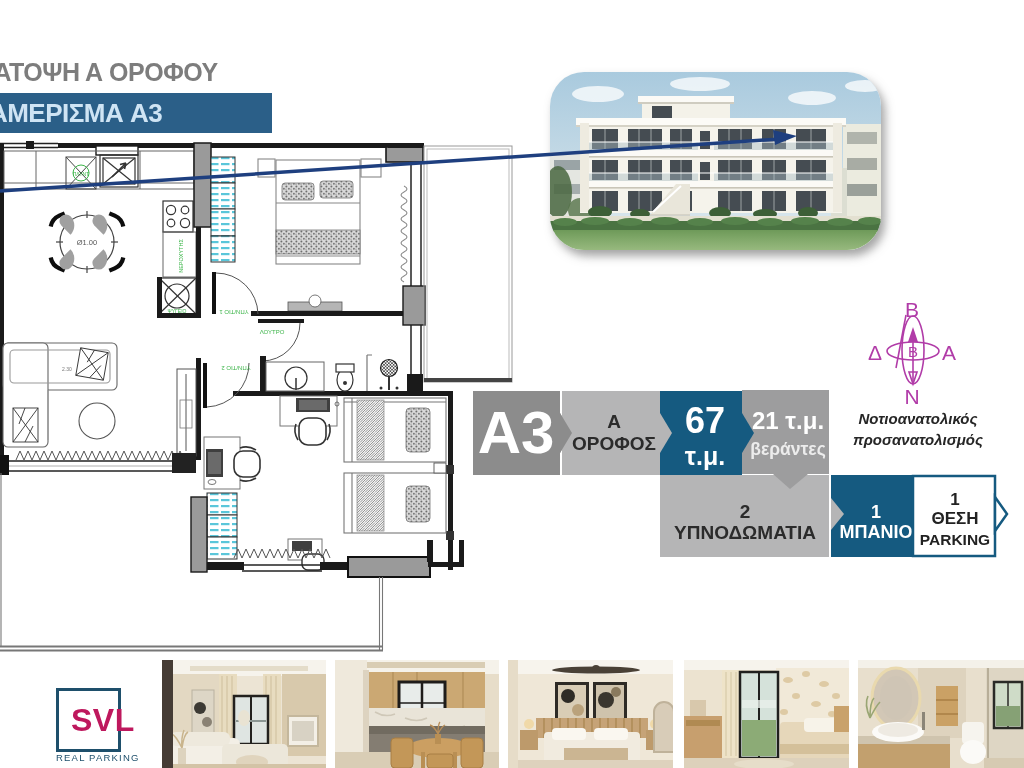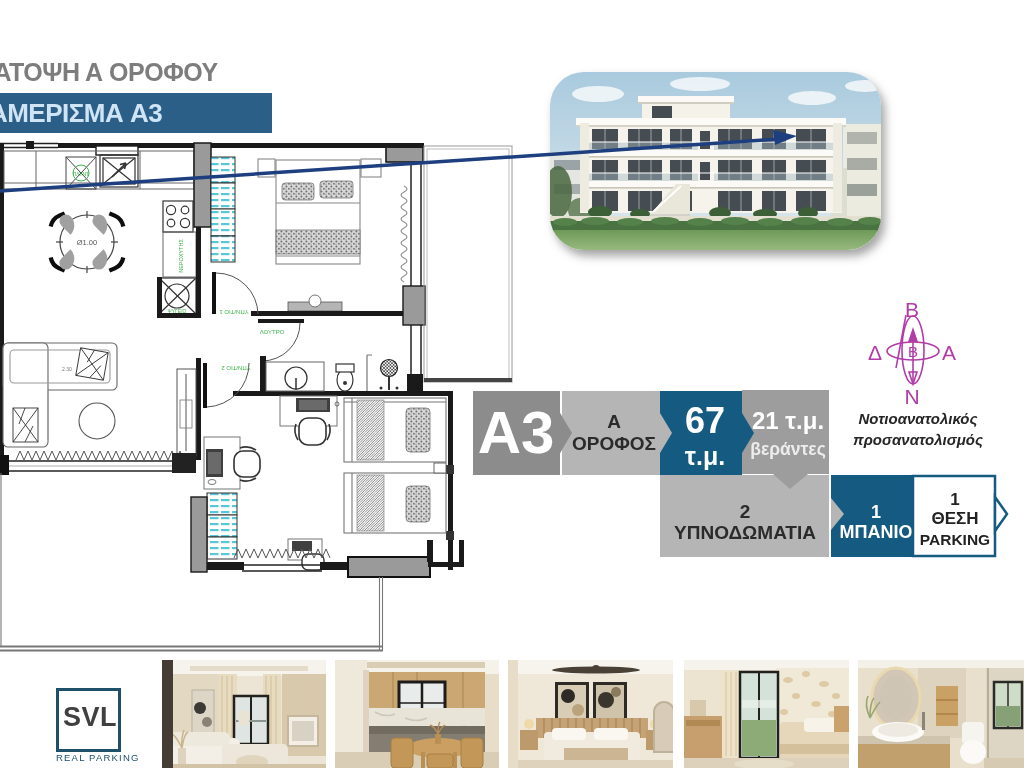--- a/index.html
+++ b/index.html
@@ -521,21 +521,21 @@
   <g>
       <rect x="913" y="476" width="82" height="80" fill="#ffffff" stroke="#155a80" stroke-width="2.5"></rect>
      <polygon points="995,497 1007,514 995,531" fill="#ffffff" stroke="#155a80" stroke-width="2.5"></polygon>
      <text x="955" y="505" fill="#222222" font-size="17" font-weight="bold" text-anchor="middle">1</text>
      <text x="955" y="524" fill="#222222" font-size="17" font-weight="bold" text-anchor="middle">ΘΕΣΗ</text>
      <text x="955" y="545" fill="#222222" font-size="15.5" font-weight="bold" text-anchor="middle">PARKING</text>
     </g>
 </svg>
 
 <div class="abs" style="left:56px;top:688px;width:59px;height:58px;border:3px solid #1e4f6b;"></div>
-<div class="abs" style="left:63px;top:702px;font-size:27px;color:#404040;font-weight:bold;letter-spacing:0.5px;">SVL</div>
+<div class="abs" style="left:71px;top:702px;font-size:32px;color:#be185d;font-weight:bold;letter-spacing:0.5px;">SVL</div>
 <div class="abs" style="left:56px;top:752px;font-size:9.5px;color:#1e4f6b;letter-spacing:1.2px;">REAL PARKING</div>
 
 <div class="abs" style="left:162px;top:660px;width:164px;height:108px;overflow:hidden;">
 <svg width="164" height="108" viewBox="0 0 164 108">
   <rect width="164" height="108" fill="#ece4d4"></rect>
 
   <rect x="10" y="0" width="154" height="16" fill="#f6f3ec"></rect>
   <rect x="28" y="6" width="118" height="5" fill="#e4dcc9"></rect>
 
   <rect x="10" y="14" width="50" height="80" fill="#e3d8c2"></rect>

